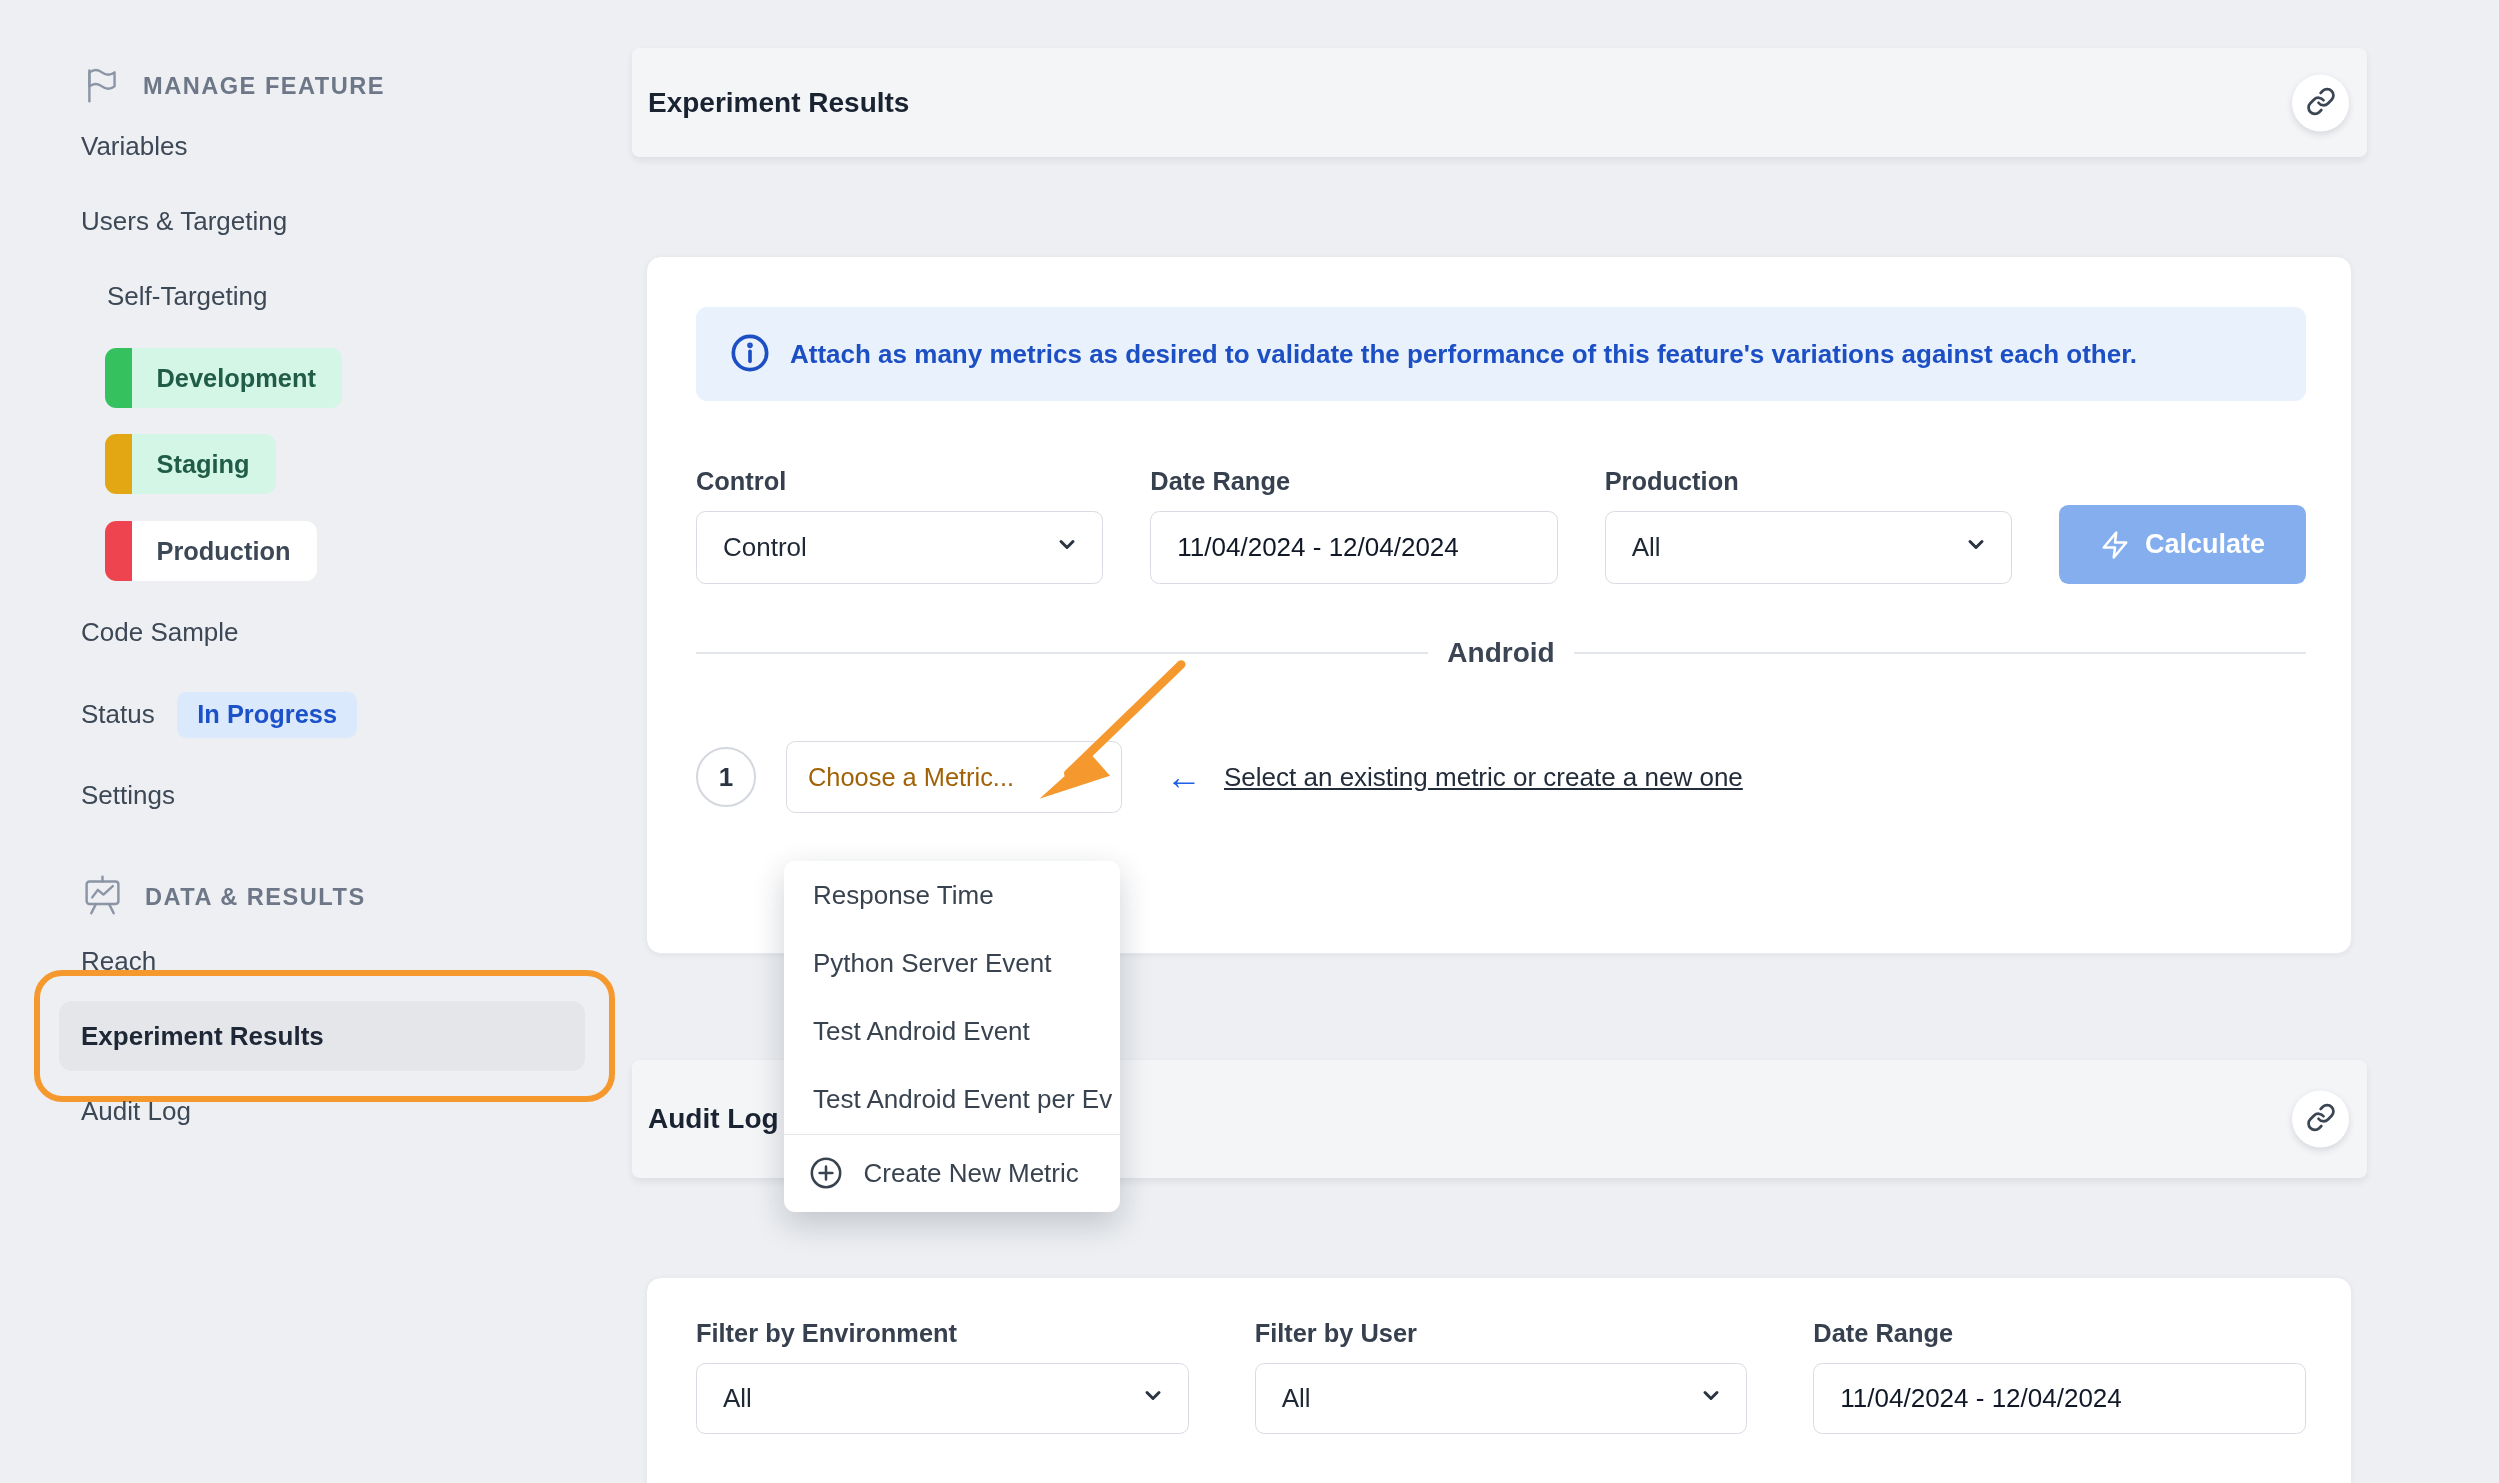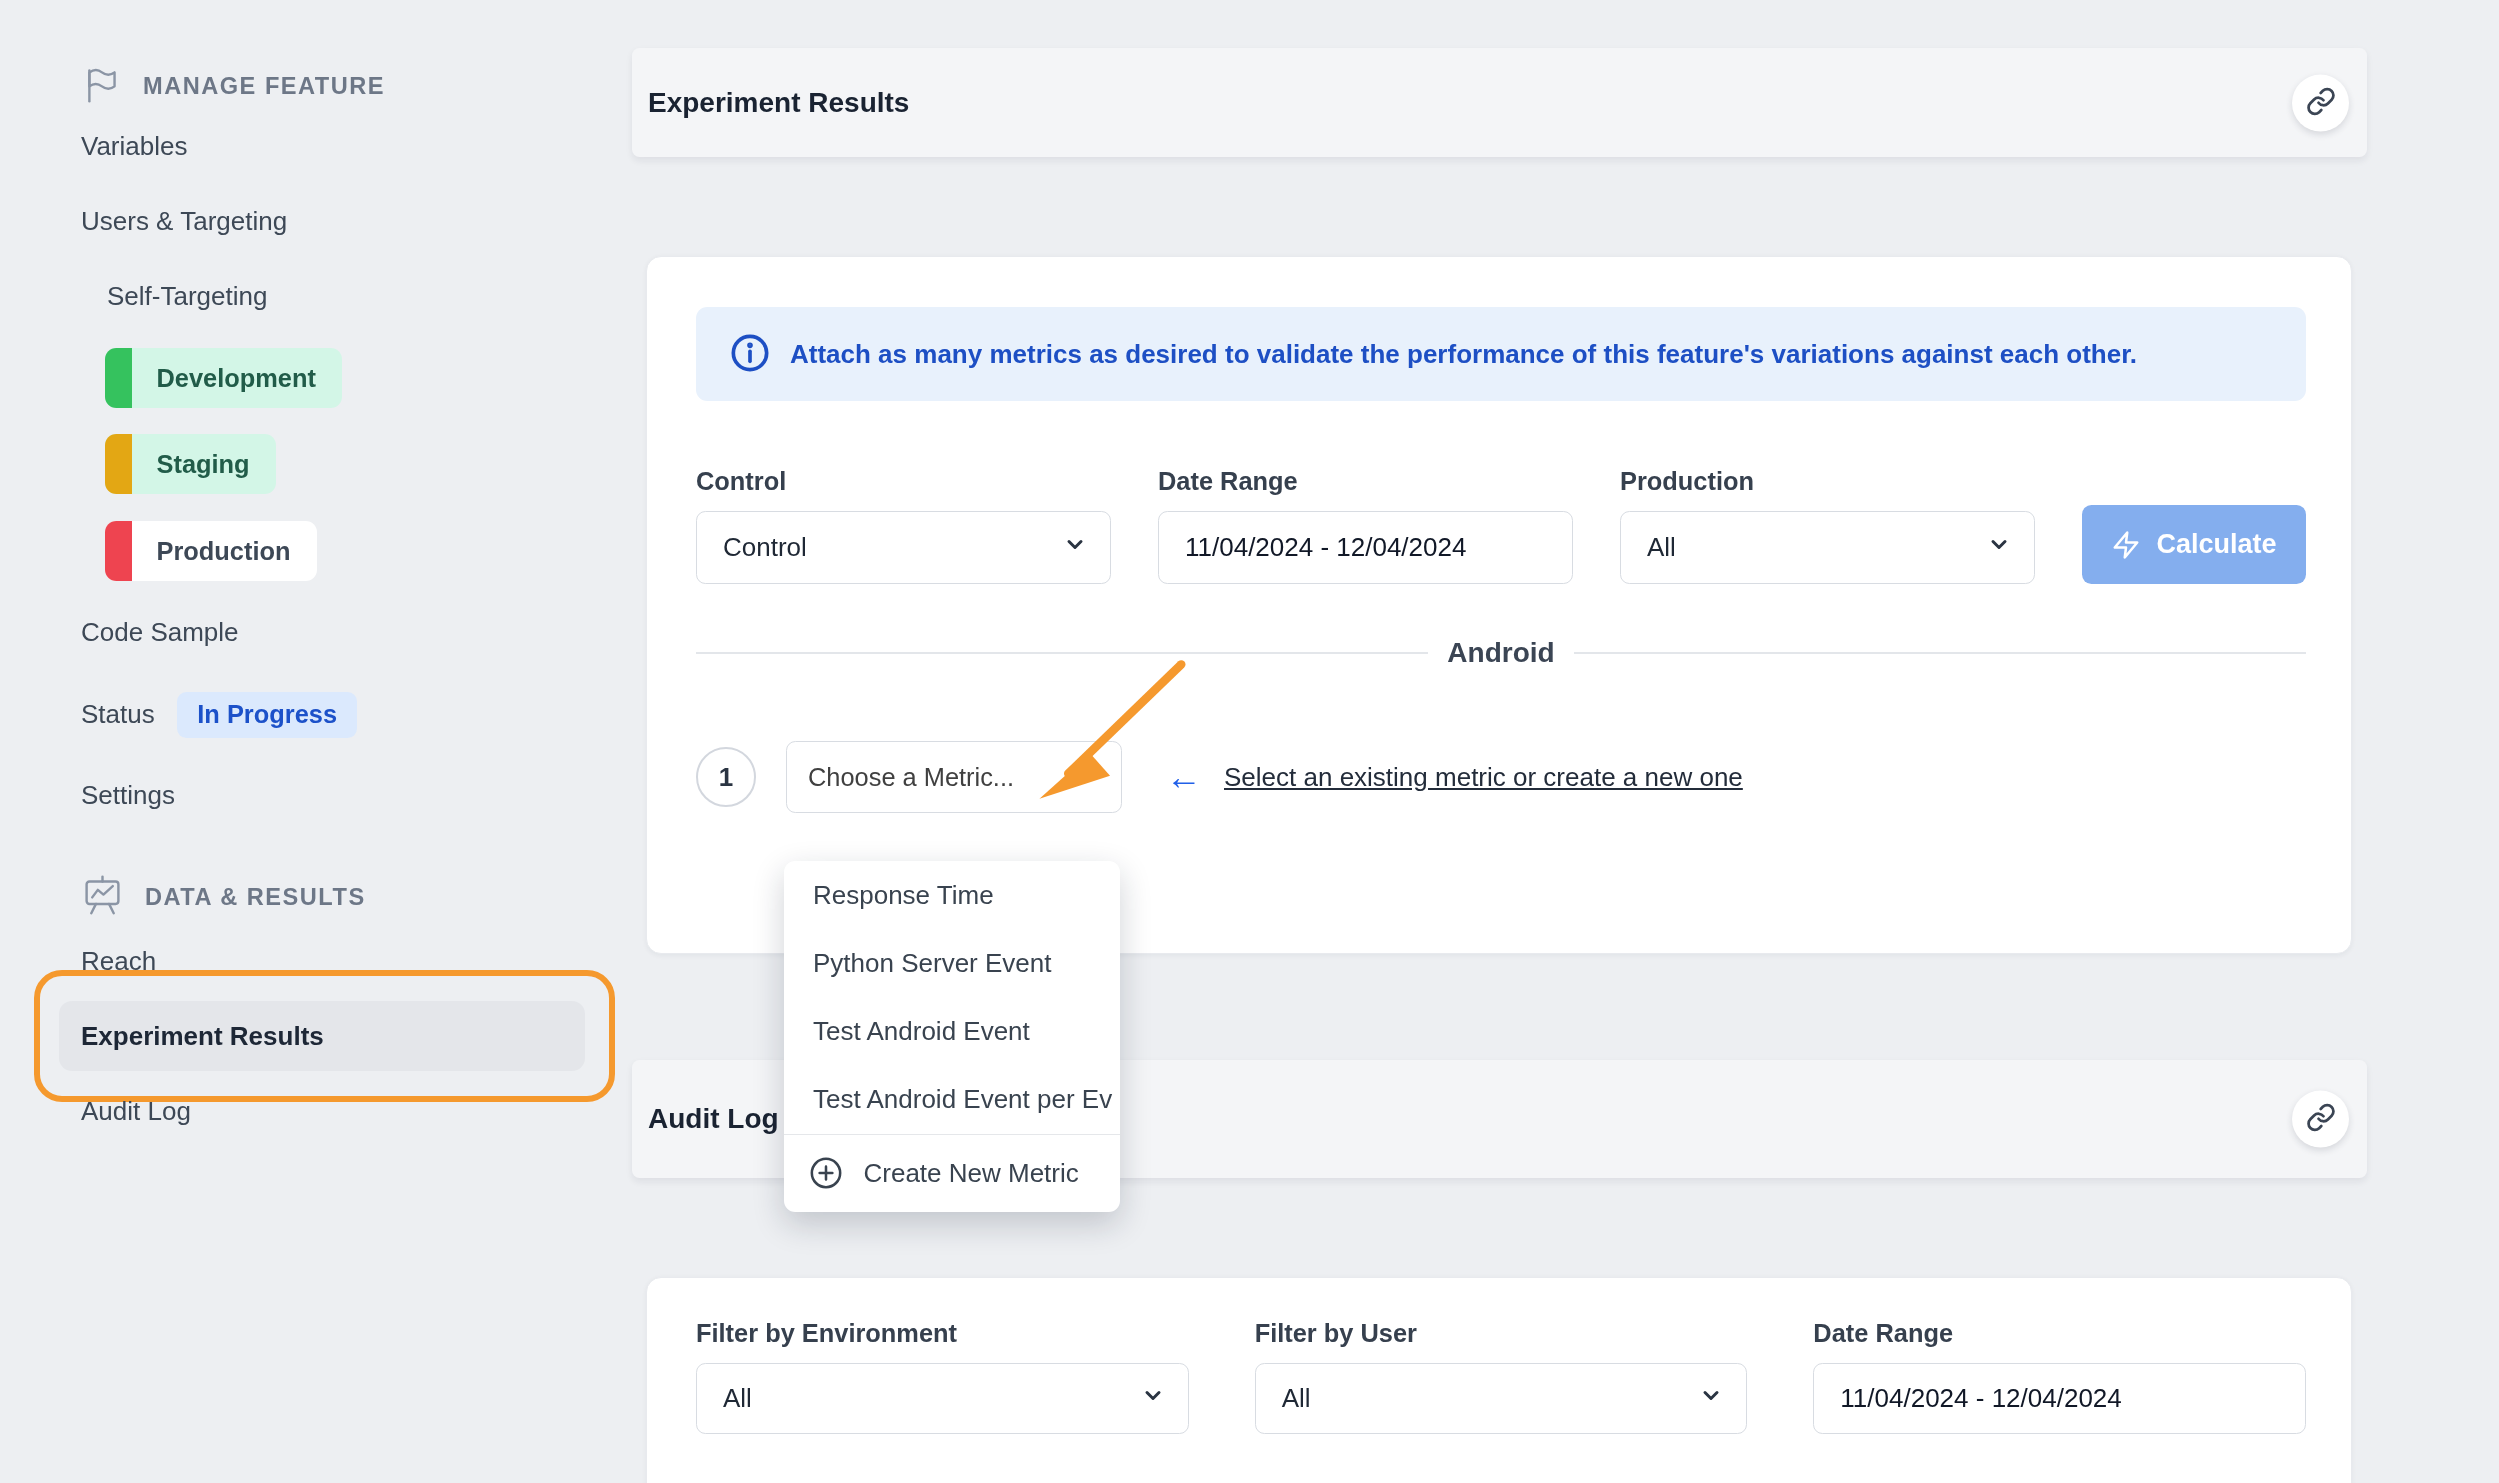--- a/index.html
+++ b/index.html
@@ -31,28 +31,28 @@
   #filters-card{top:1277px;height:283px;padding:41px 45px 0 49px;}
   .info-banner{display:flex;align-items:center;background:#e8f1fc;border-radius:11.3px;height:94px;padding-left:34px;}
   .info-banner .msg{margin-left:20px;font-size:26px;font-weight:700;color:#1d4fc4;}
   .controls-row{display:flex;margin-top:66px;align-items:flex-end;}
   .field-group{flex:1;margin-right:47px;}
   .field-group:last-of-type{margin-right:0;}
   .field-label{font-size:25.4px;font-weight:700;color:#36404e;margin-bottom:15px;}
   .field{position:relative;height:73px;border:1.9px solid #d8dce2;border-radius:9.4px;background:#fff;display:flex;align-items:center;padding:0 57px 0 26px;font-size:26px;color:#1f2835;box-sizing:border-box;cursor:pointer;}
   .field .chev{position:absolute;right:21px;top:50%;transform:translateY(-50%);}
   .date-field{padding-right:26px;}
-  .btn-calculate{width:224px;height:79px;background:#84aeee;border:none;border-radius:9.4px;color:#fff;font-size:27px;font-weight:700;display:flex;align-items:center;justify-content:center;margin-left:47px;cursor:pointer;font-family:inherit;}
+  .btn-calculate{width:247px;height:79px;background:#84aeee;border:none;border-radius:9.4px;color:#fff;font-size:27px;font-weight:700;display:flex;align-items:center;justify-content:center;margin-left:47px;cursor:pointer;font-family:inherit;}
   .btn-calculate span{margin-left:15px;}
   .metrics-divider{display:flex;align-items:center;margin-top:53px;}
   .metrics-divider .line{flex:1;height:1.9px;background:#e3e6ea;}
   .metrics-divider .dv-label{padding:0 19px;font-size:28px;font-weight:700;color:#3b4554;}
   .metric-row{display:flex;align-items:center;margin-top:72px;}
   .step-circle{width:60px;height:60px;border:2.8px solid #d3d7de;border-radius:50%;display:flex;align-items:center;justify-content:center;font-size:26px;font-weight:700;color:#2a3442;box-sizing:border-box;}
-  .metric-select{position:relative;width:336px;height:72px;margin-left:30px;border:1.9px solid #d8dce2;border-radius:9.4px;display:flex;align-items:center;padding:0 57px 0 21px;box-sizing:border-box;font-size:25.4px;color:#404040;cursor:pointer;background:#fff;}
+  .metric-select{position:relative;width:336px;height:72px;margin-left:30px;border:1.9px solid #d8dce2;border-radius:9.4px;display:flex;align-items:center;padding:0 57px 0 21px;box-sizing:border-box;font-size:25.4px;color:#a16207;cursor:pointer;background:#fff;}
   .metric-select .chev{position:absolute;right:17px;top:50%;transform:translateY(-50%);}
   .helper{display:flex;align-items:center;margin-left:44px;}
   .helper .arrow{font-size:36px;font-weight:700;color:#2160e8;line-height:1;}
   .helper .txt{margin-left:22px;font-size:26px;color:#232c3a;text-decoration:underline;}
   
   .menu-panel{position:absolute;left:784px;top:861px;width:336px;height:351px;background:#fff;border-radius:11.3px;box-shadow:0 11.3px 32px rgba(20,30,50,.20);z-index:30;overflow:hidden;}
   .menu-item{height:68px;display:flex;align-items:center;padding-left:29px;font-size:26px;color:#39434f;white-space:nowrap;cursor:pointer;}
   .menu-sep{height:0.9px;background:#e5e7ea;margin-top:0.9px;}
   .menu-create{height:77px;display:flex;align-items:center;padding-left:24.5px;font-size:26px;color:#39434f;cursor:pointer;}
   .menu-create .cl{margin-left:21px;}

